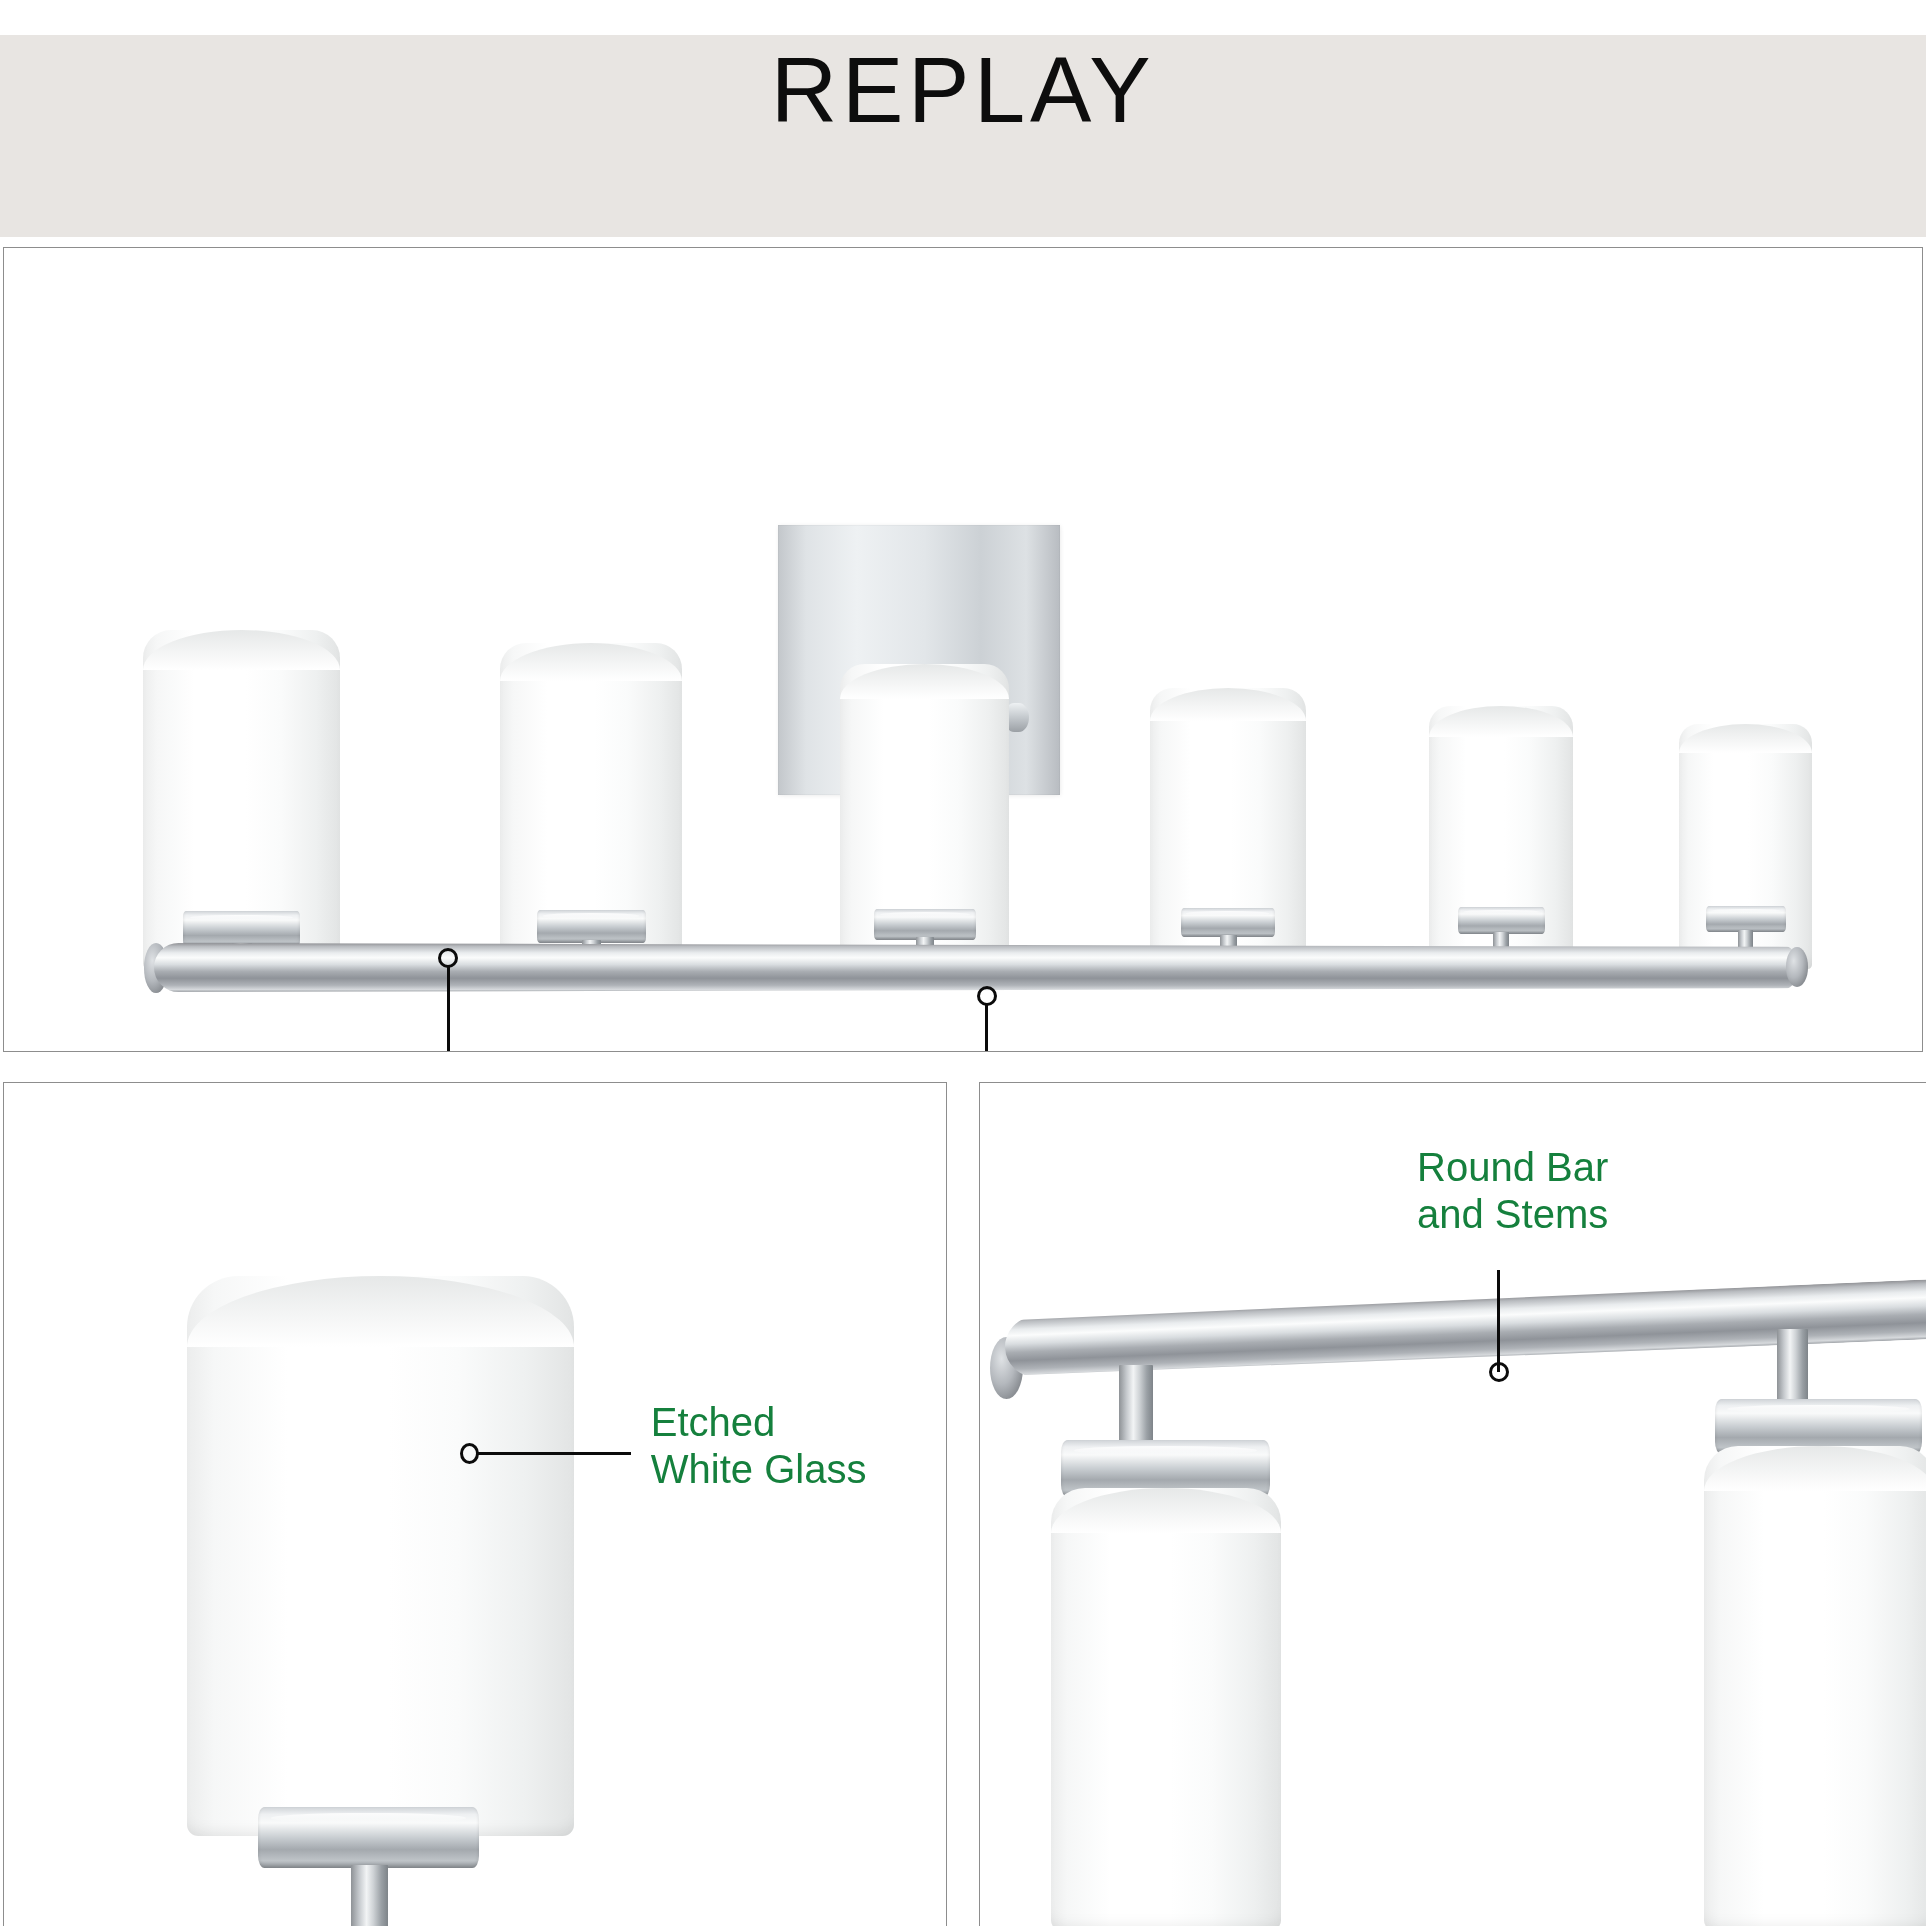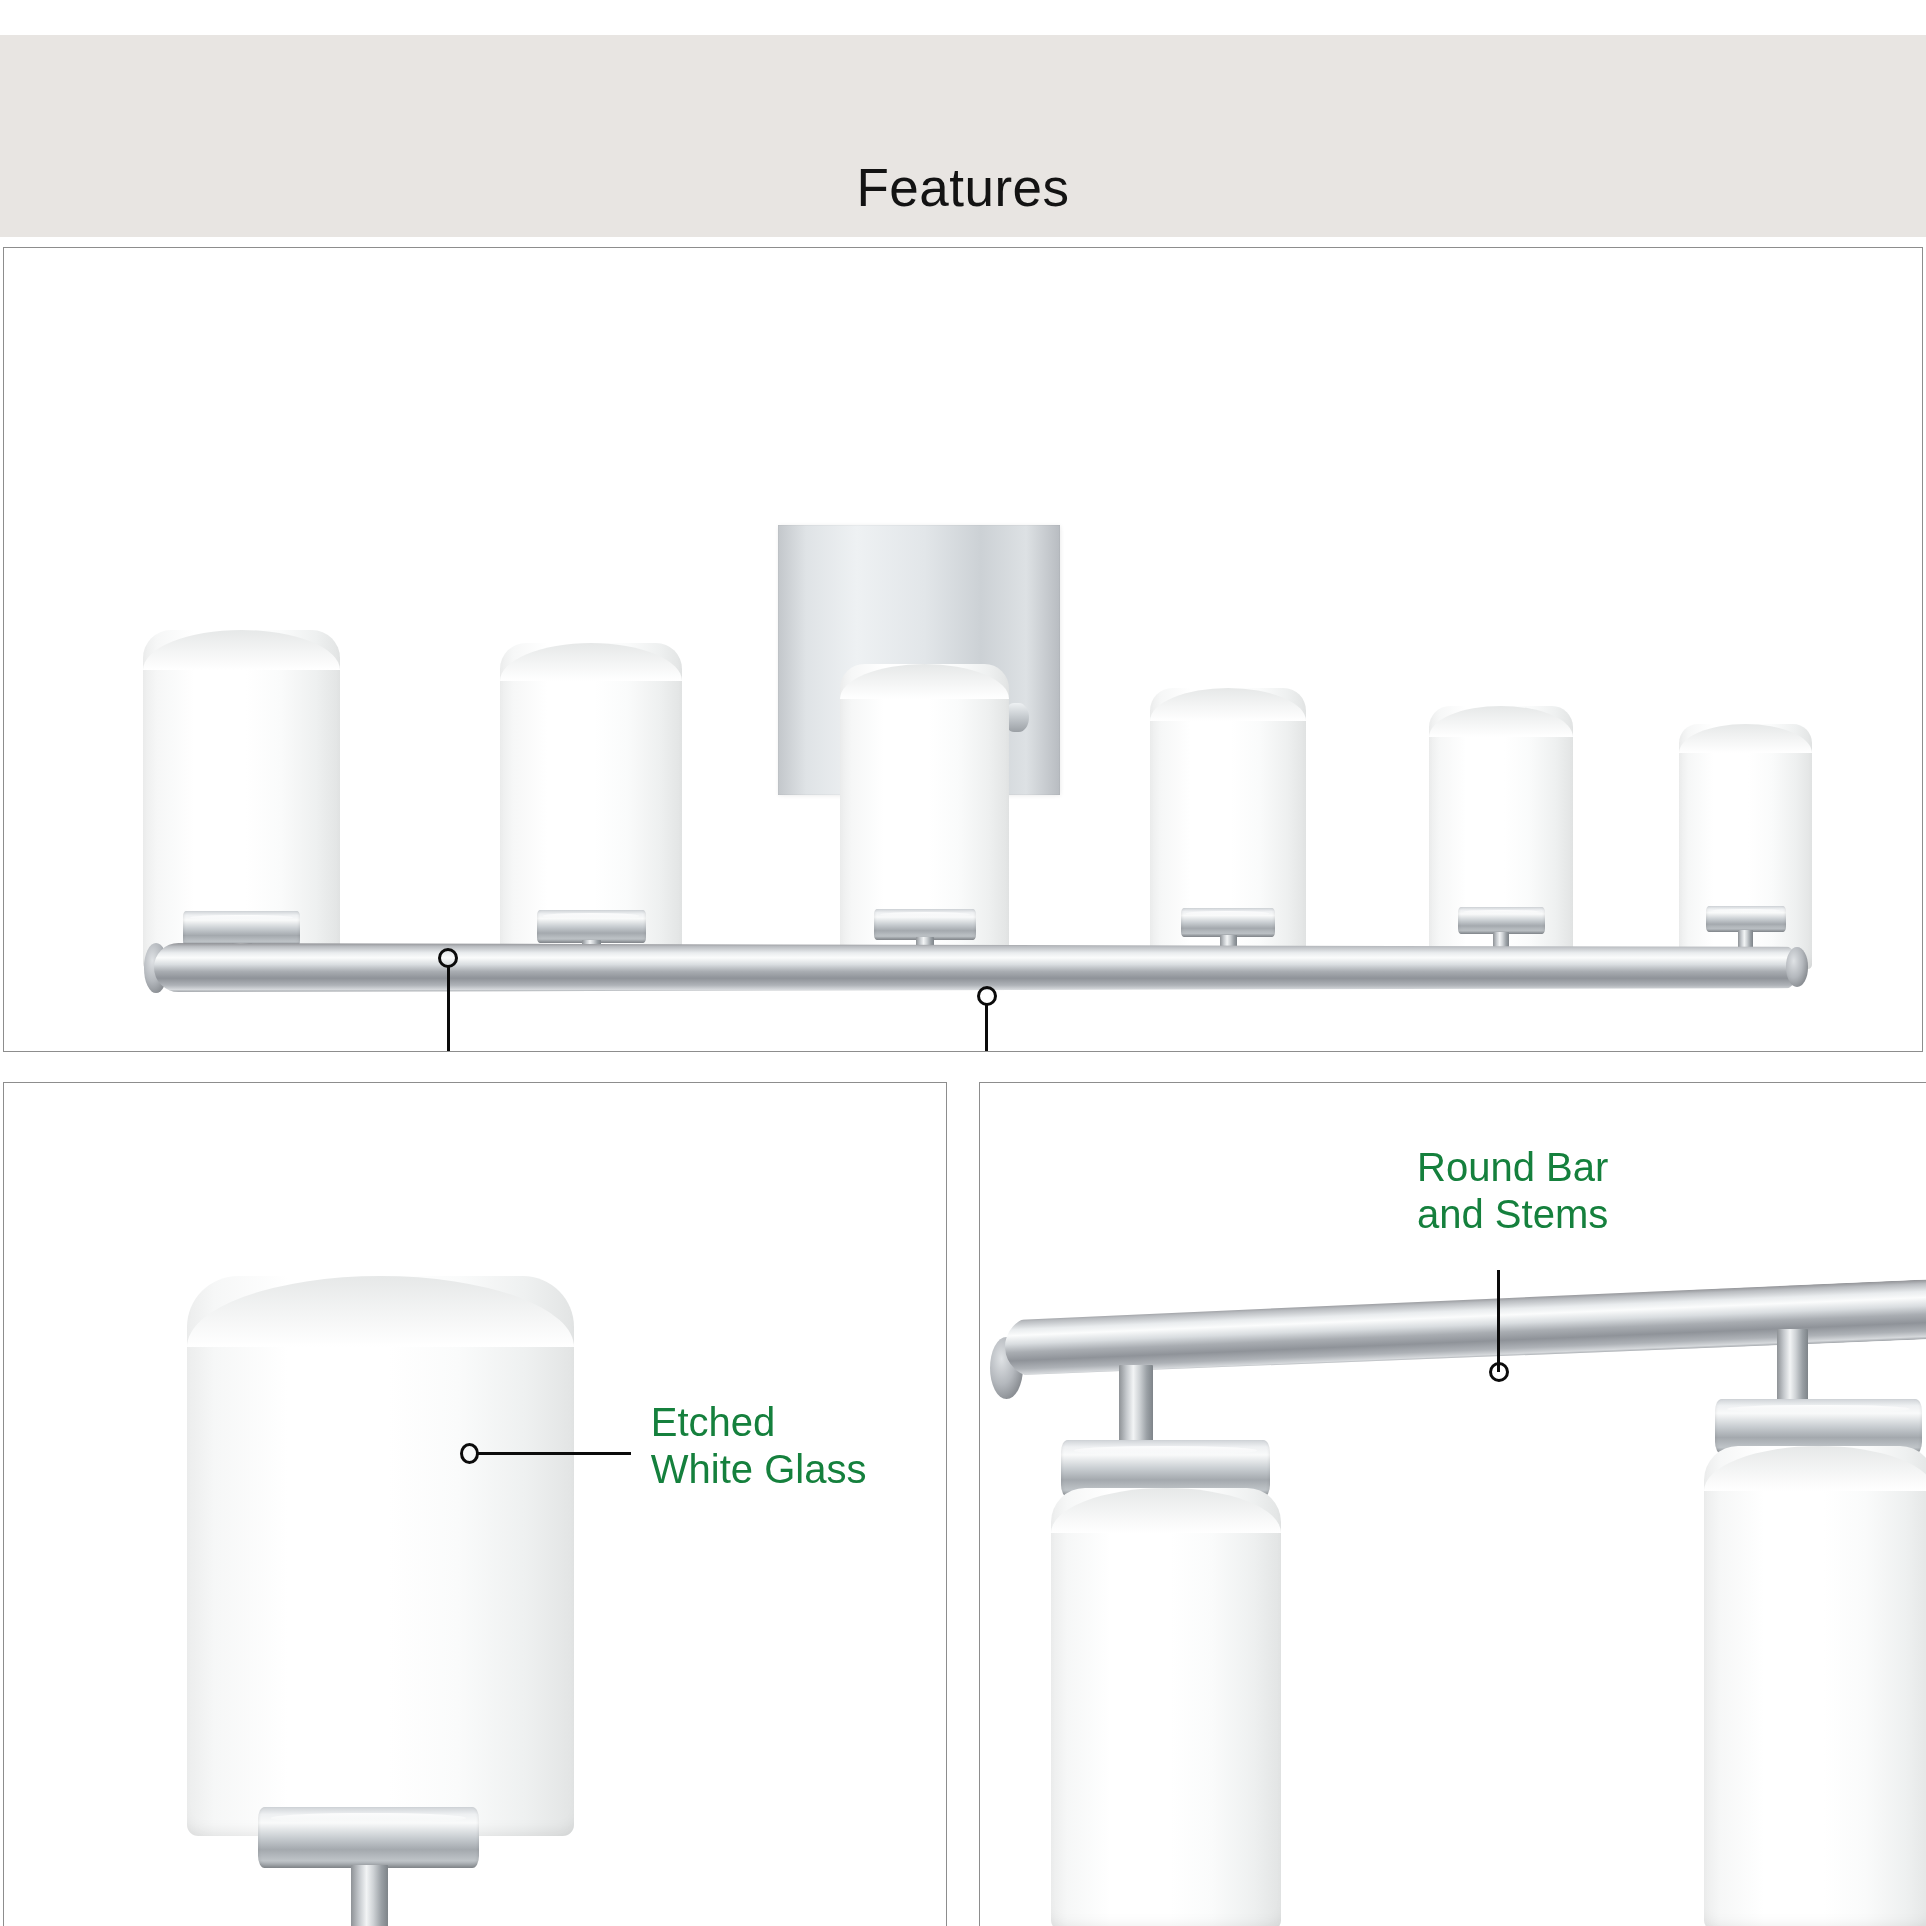--- a/index.html
+++ b/index.html
@@ -194,21 +194,21 @@
     font-weight: 400;
     color: #15803d;
     white-space: pre-line;
   }
   .callout-label.left   { text-align: left; }
 </style>
 </head>
 <body>
 
 <div id="header-band">
-  <div id="section-subtitle">Features</div>
+  <div id="brand-title">REPLAY</div>
 </div>
 
 <div class="panel" id="panel-overview">
 
   <div id="backplate" style="left:774px; top:277px; width:282px; height:270px;"></div>
   <div class="knob" style="left:1000px; top:455px; width:25.4px; height:29px;"></div>
 
   <div class="shade" style="left:139px; top:382px; width:197px; height:340px; border-radius:28px 28px 6.6px 6.6px;">
     <div class="shade-top" style="height:40px;"></div>
   </div>

